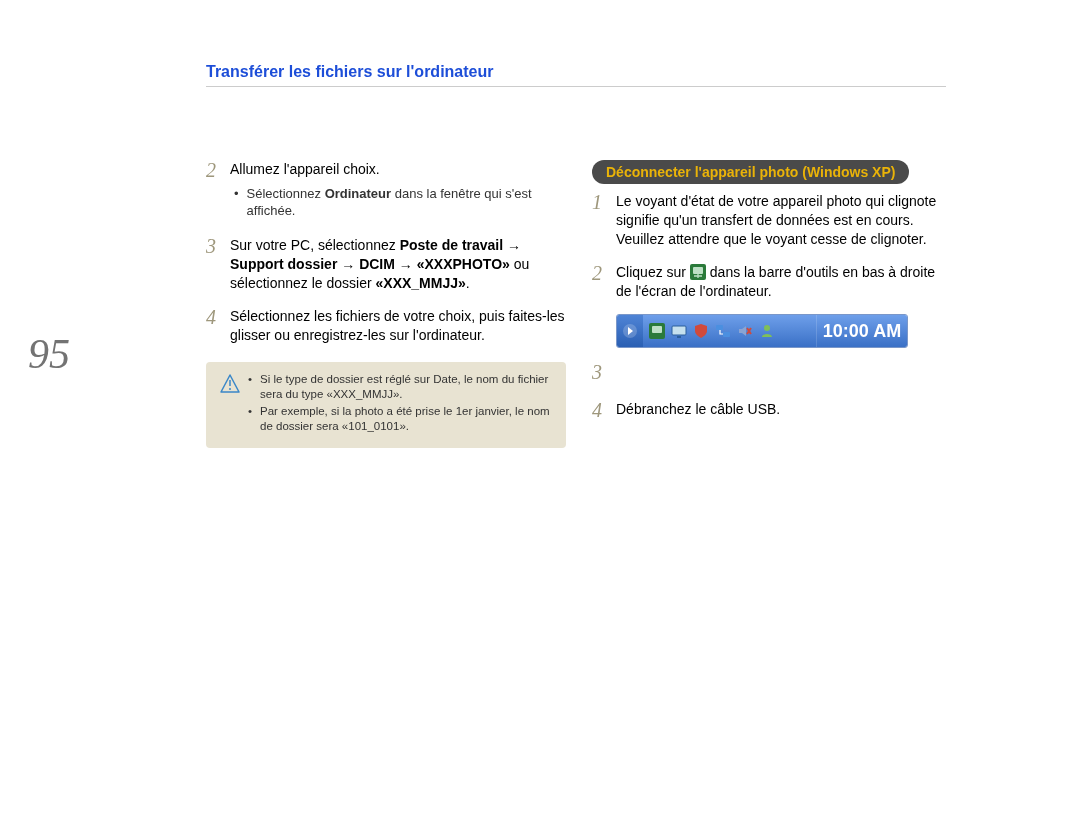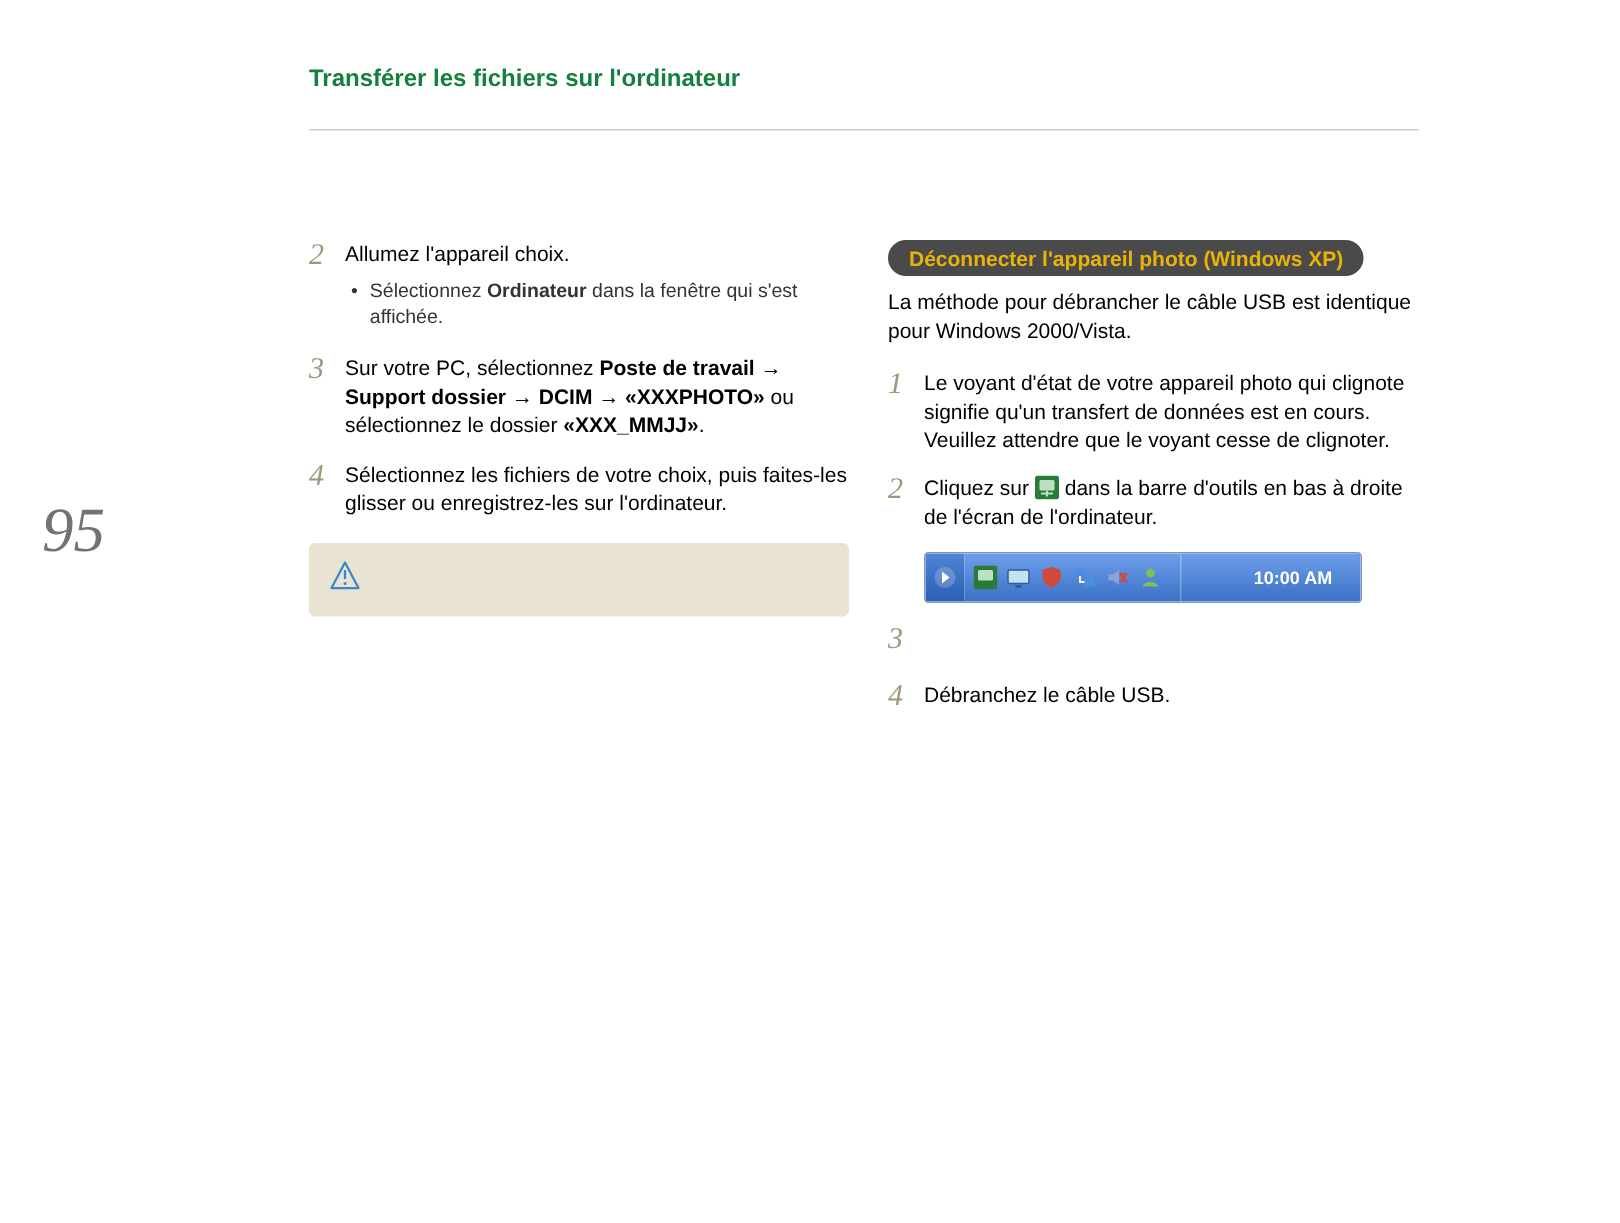--- a/index.html
+++ b/index.html
@@ -13,24 +13,24 @@
     font-size: 14px;
   }
   .page {
     position: relative;
     width: 1080px;
     height: 815px;
   }
   .header-title {
     position: absolute;
     left: 206px;
-    top: 44px;
+    top: 63px;
     font-size: 16px;
     font-weight: bold;
-    color: #15803d;
+    color: #1d4ed8;
   }
   .header-rule {
     position: absolute;
     left: 206px;
     top: 86px;
     width: 740px;
     border-top: 1px solid #cccccc;
   }
   .page-number {
     position: absolute;
@@ -168,27 +168,26 @@
   }
   .tray-ic {
     width: 16px;
     height: 16px;
   }
   .systray-clock {
     flex: 0 0 90px;
     height: 100%;
     background: linear-gradient(#6e9fea,#3a70c6);
     color: #ffffff;
-    font-size: 12px;
+    font-size: 18px;
     font-weight: bold;
     display: flex;
     align-items: center;
     justify-content: center;
     border-left: 1px solid rgba(255,255,255,0.15);
-    padding-left: 29px;
   }
   b { font-weight: bold; }
 </style>
 </head>
 <body>
 
 <div class="page">
 
   <div class="header-title">Transférer les fichiers sur l'ordinateur</div>
   <div class="header-rule"></div>
@@ -226,29 +225,36 @@
     </div>
 
     <div class="note-box">
       <span class="note-icon">
         <svg viewBox="0 0 20 20" width="20" height="20">
           <polygon points="10,1 19,18 1,18" fill="none" stroke="#3a87c8" stroke-width="1.5" stroke-linejoin="round"></polygon>
           <line x1="10" y1="6" x2="10" y2="12" stroke="#3a87c8" stroke-width="1.5"></line>
           <circle cx="10" cy="15" r="1" fill="#3a87c8"></circle>
         </svg>
       </span>
+      <ul class="note-list">
+        <li>
+            <span>Si le type de dossier est réglé sur Date, le nom du fichier sera du type «XXX_MMJJ».</span>
+          </li>
+        <li>
+            <span>Par exemple, si la photo a été prise le 1er janvier, le nom de dossier sera «101_0101».</span>
+          </li>
+      </ul>
     </div>
 
   </div>
 
   <div class="col-right">
 
     <div class="pill-heading">Déconnecter l'appareil photo (Windows XP)</div>
 
-    <p class="normal-para">La méthode pour débrancher le câble USB est identique pour Windows 2000/Vista.</p>
 
     <div class="step">
       <div class="step-num">1</div>
       <div class="step-body">
         <span>Le voyant d'état de votre appareil photo qui clignote signifie qu'un transfert de données est en cours. Veuillez attendre que le voyant cesse de clignoter.</span>
       </div>
     </div>
 
     <div class="step">
       <div class="step-num">2</div>

